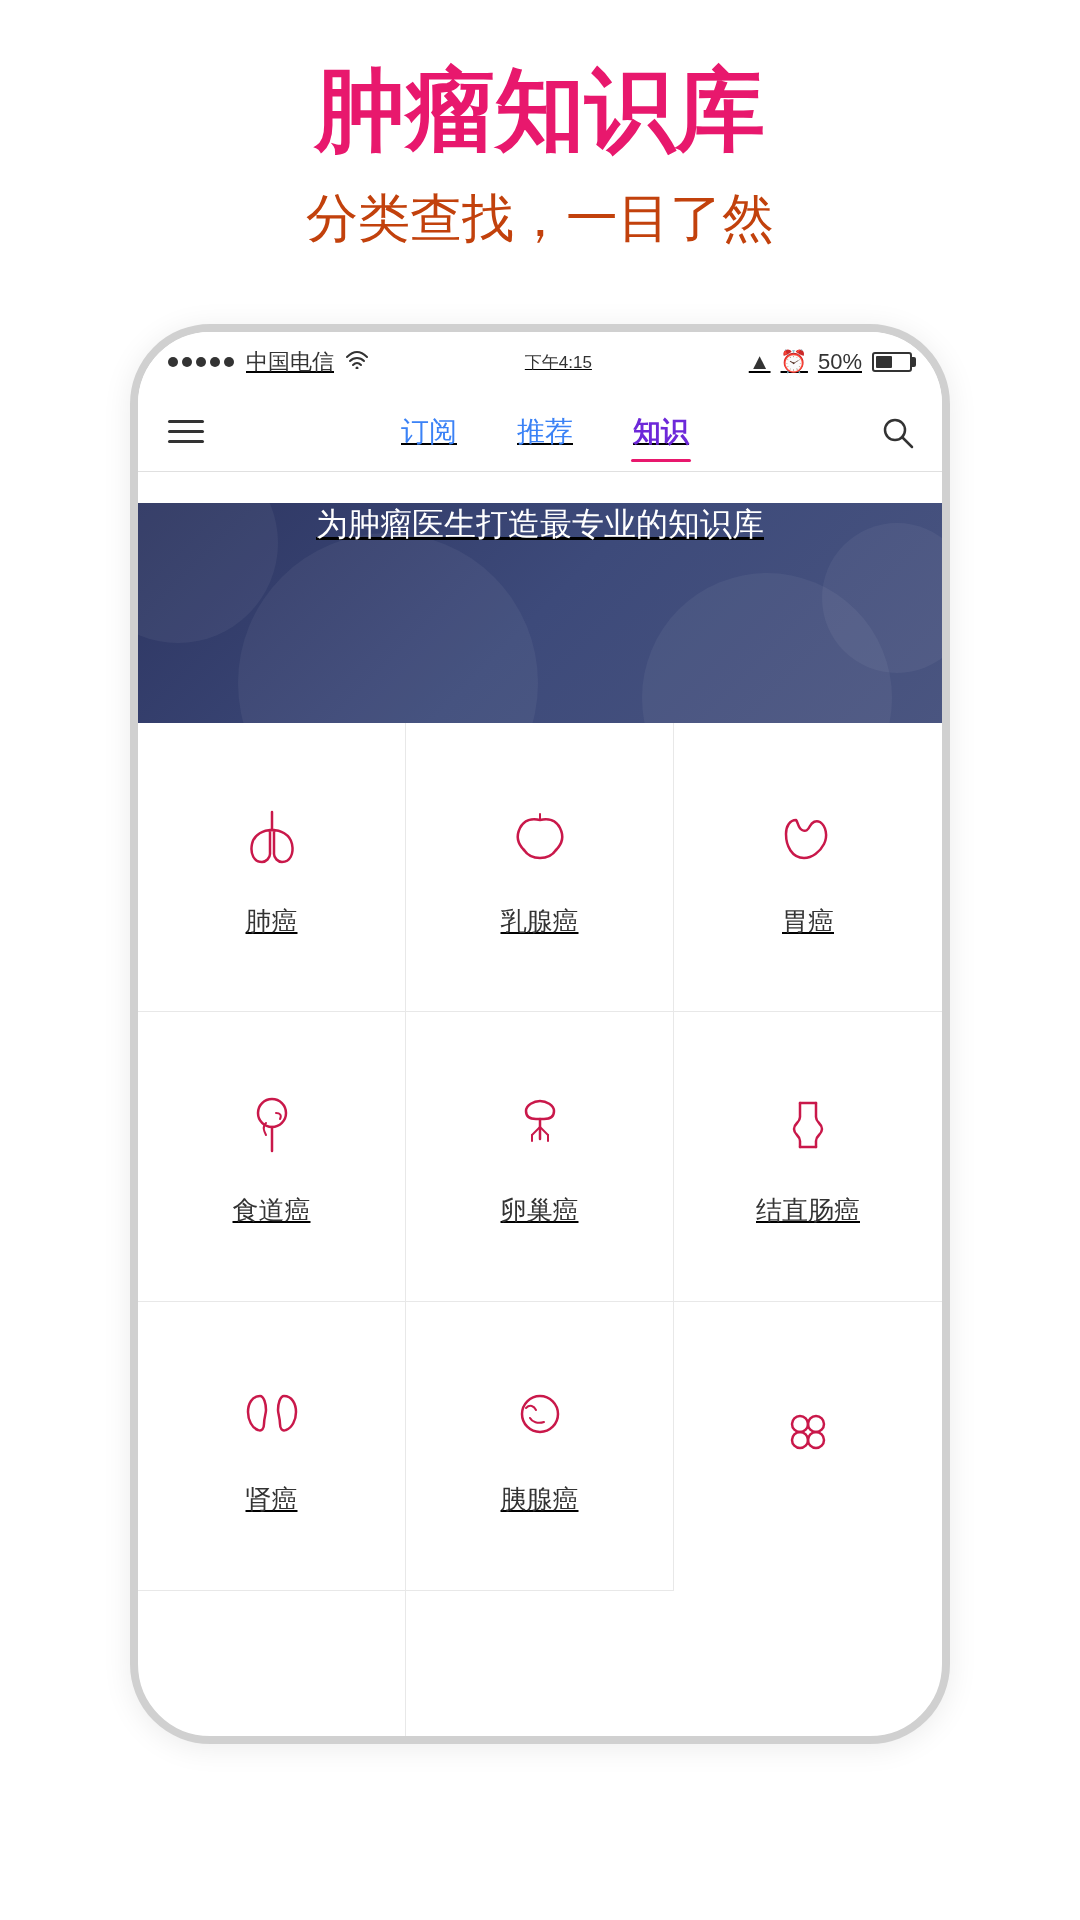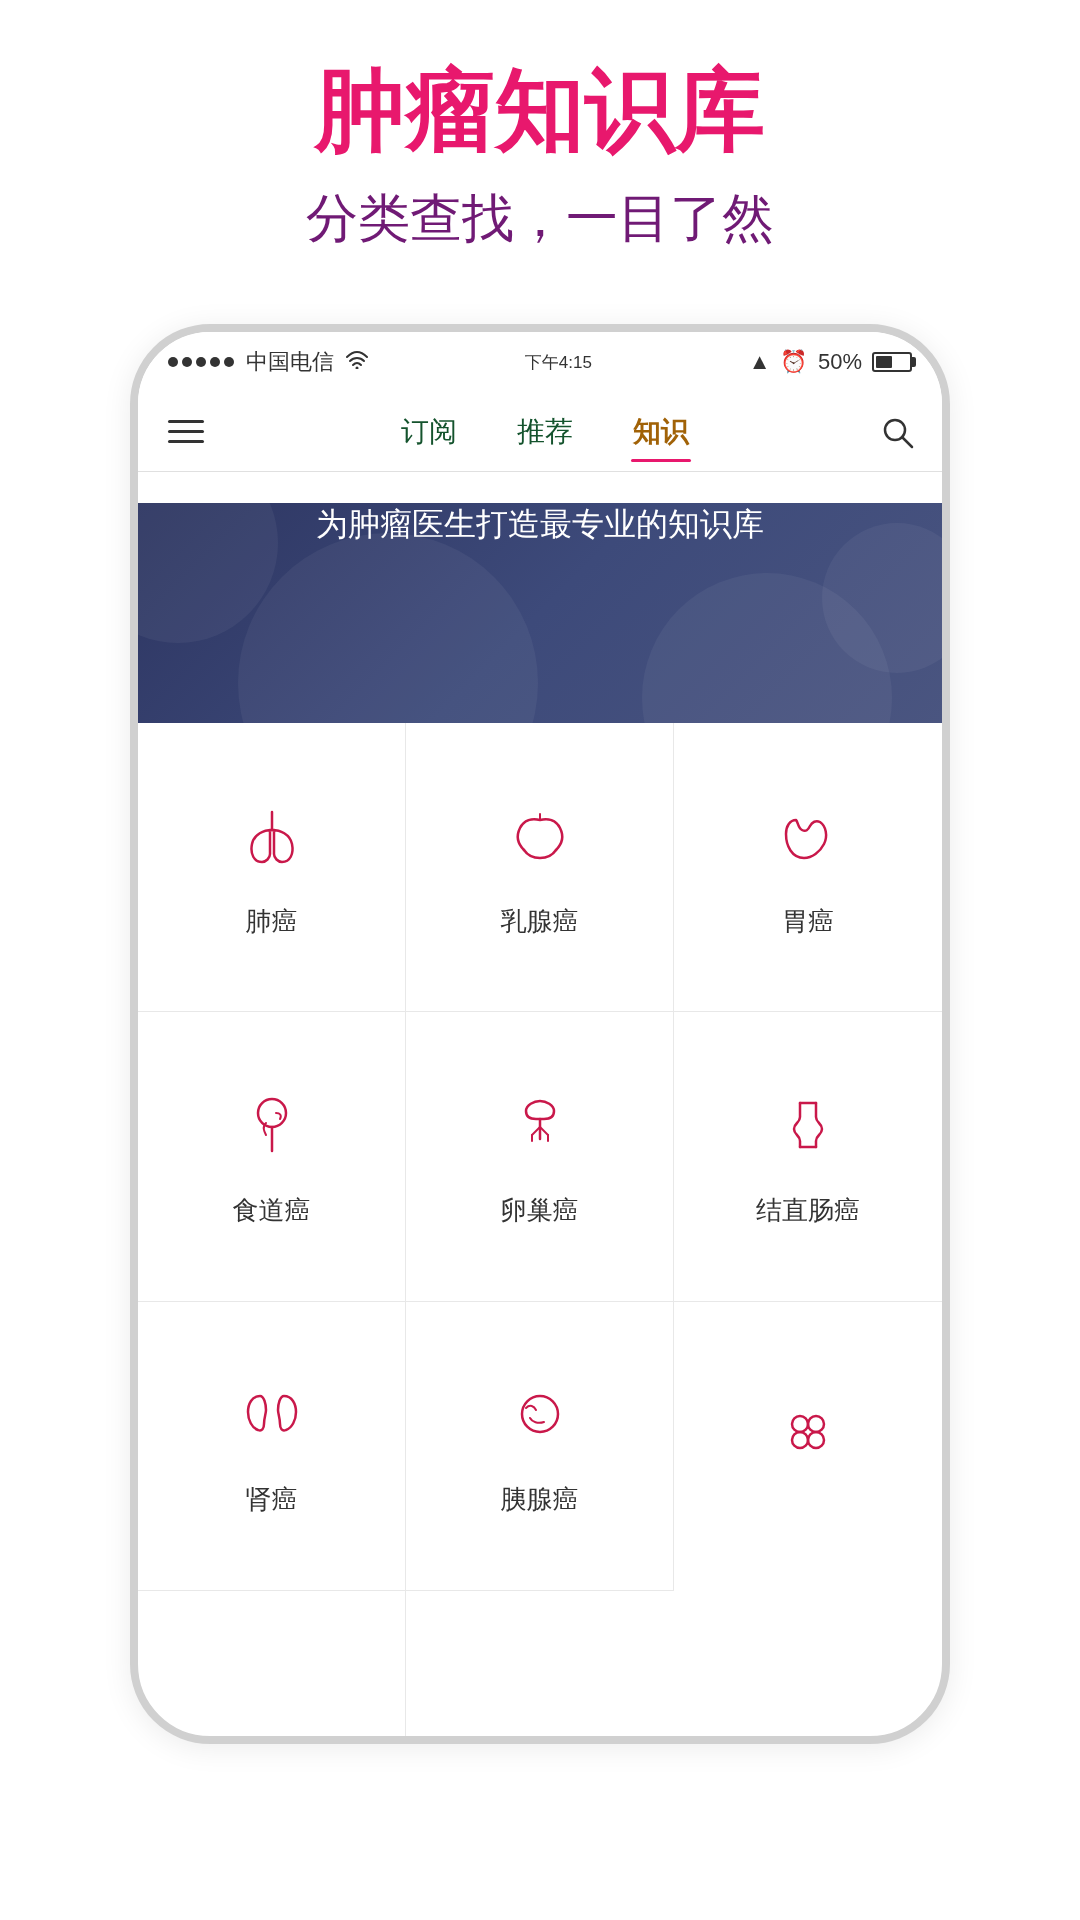--- a/index.html
+++ b/index.html
@@ -22,32 +22,33 @@
       padding-bottom: 30px;
     }
     .page-title-main {
       font-size: 90px;
       font-weight: 700;
       color: #e8186d;
       line-height: 1.2;
     }
     .page-title-sub {
       font-size: 52px;
-      color: #701a75;
+      color: #c2410c;
       margin-top: 20px;
       font-weight: 400;
     }
 
     
     .phone-wrapper {
       margin-top: 40px;
       width: 820px;
       display: flex;
       flex-direction: column;
       align-items: center;
+      text-decoration: underline;
     }
     .phone-frame {
       width: 820px;
       height: 1420px;
       border: 8px solid #d0d0d0;
       border-radius: 80px;
       background: #ffffff;
       overflow: hidden;
       display: flex;
       flex-direction: column;
@@ -151,27 +152,27 @@
       border-radius: 2px;
     }
     .nav-tabs {
       flex: 1;
       display: flex;
       justify-content: center;
       gap: 60px;
     }
     .nav-tab {
       font-size: 28px;
-      color: #14532d;
+      color: #3b82f6;
       cursor: pointer;
       padding: 10px 0;
       position: relative;
     }
     .nav-tab.active {
-      color: #a16207;
+      color: #6d28d9;
       font-weight: 600;
     }
     .nav-tab.active::after {
       content: '';
       position: absolute;
       bottom: -1px;
       left: 50%;
       transform: translateX(-50%);
       width: 60px;
       height: 3px;

